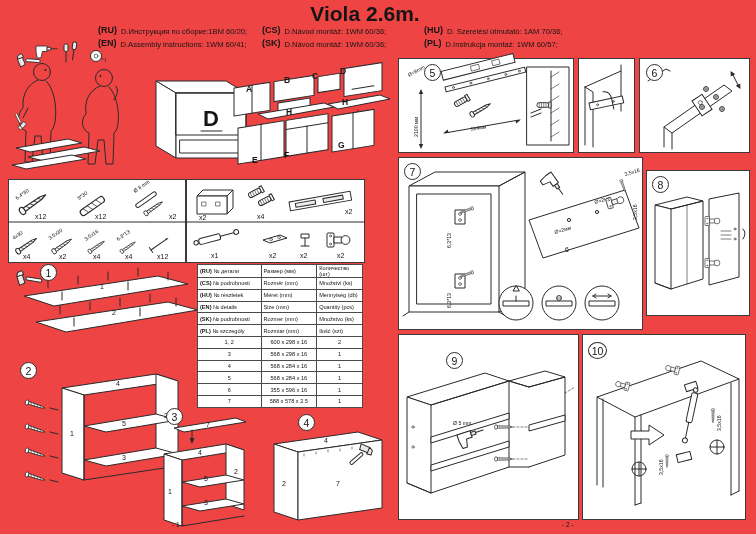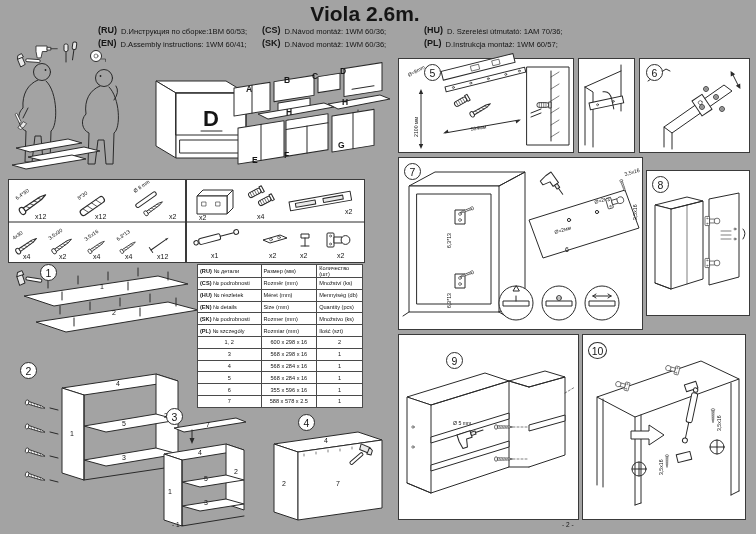--- a/index.html
+++ b/index.html
@@ -1,18 +1,18 @@
 <!DOCTYPE html>
 <html><head>
 <meta charset="utf-8">
 <style>
   * { margin:0; padding:0; box-sizing:border-box; }
   html,body { width:756px; height:534px; background:#fff; overflow:hidden;
     font-family:"Liberation Sans", sans-serif; color:#151515; }
-  .page { position:relative; width:756px; height:534px; background:#a3a3a3; }
+  .page { position:relative; width:756px; height:534px; background:#ef4444; }
   .abs { position:absolute; }
   .title { position:absolute; left:0; top:2px; width:730px; text-align:center;
     font-size:21px; font-weight:bold; }
   .lang { position:absolute; display:flex; gap:4px; white-space:nowrap; }
   .lang .code { font-weight:bold; font-size:9px; }
   .lang .txt { font-size:7.6px; padding-top:1.5px; }
   .hwbox { position:absolute; border:1px solid #3a3a3a; background:#fff; }
   .pbox  { position:absolute; border:1px solid #3a3a3a; background:#fff; }
   .badge { position:absolute; width:17px; height:17px; border:1.3px solid #2e2e2e;
     border-radius:50%; background:#fff; font-size:10.5px; display:flex;
@@ -86,21 +86,21 @@
           <circle cx="0" cy="0" r="2" class="s thin"></circle>
           <path class="s thin" d="M5.5 3 h4 v2.5"></path>
         </g>
     </defs>
   </svg>
 
   <div class="title">Viola 2.6m.</div>
 
   <div class="lang" style="left:98px;top:25px">
     <span class="code">(RU)</span>
-    <span class="txt">D.Инструкция по сборке:1BM 60/53;</span>
+    <span class="txt">D.Инструкция по сборке:1BM 60/20;</span>
   </div>
   <div class="lang" style="left:98px;top:38px">
     <span class="code">(EN)</span>
     <span class="txt">D.Assembly instructions: 1WM 60/41;</span>
   </div>
   <div class="lang" style="left:262px;top:25px">
     <span class="code">(CS)</span>
     <span class="txt">D.Návod montáž: 1WM 60/36;</span>
   </div>
   <div class="lang" style="left:262px;top:38px">

